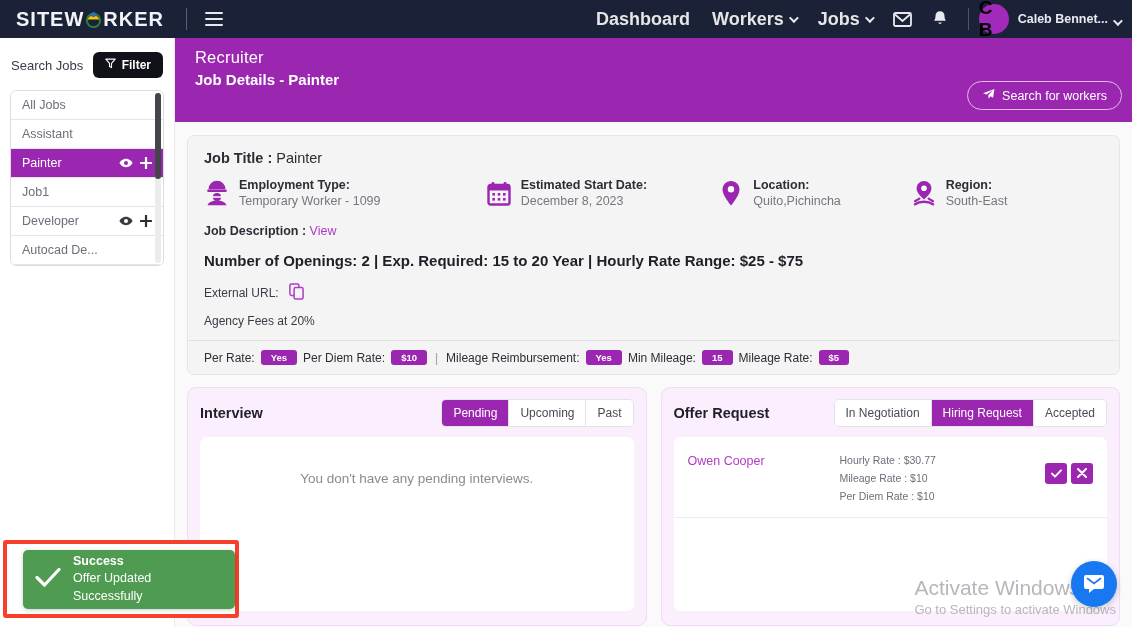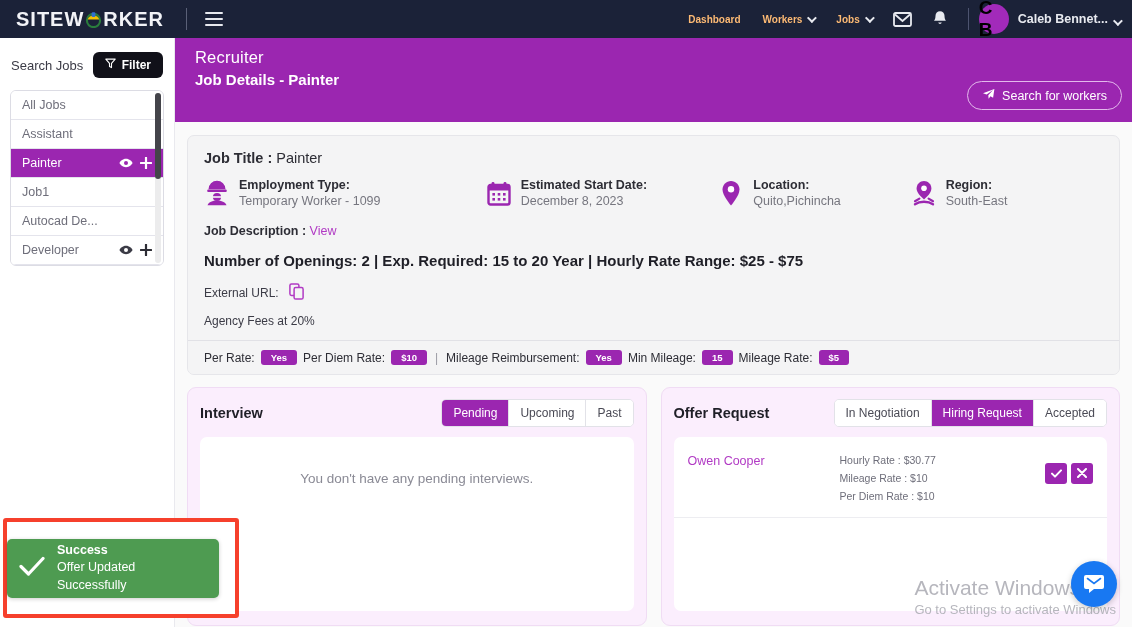--- a/index.html
+++ b/index.html
@@ -21,21 +21,21 @@
     font-size:20px; font-weight:bold; letter-spacing:1px; color:#f2f3f7;
     display:flex; align-items:center;
   }
   .logo-o { display:inline-block; width:17px; height:17px; position:relative; margin:0 1px; vertical-align:middle; }
   .logo-o svg { display:block; }
   .brand-sep { width:1px; height:22px; background:#5a6077; margin:0 18px 0 22px; }
   .hamburger { width:18px; height:14px; display:flex; flex-direction:column; justify-content:space-between; cursor:pointer; }
   .hamburger span { display:block; height:2px; background:#e7e9ef; border-radius:1px; }
 
   .nav-right { margin-left:auto; display:flex; align-items:center; margin-right:12px; }
-  .nav-link { color:#fdba74; font-size:10px; font-weight:bold; margin:0 11px; cursor:pointer; display:flex; align-items:center; }
+  .nav-link { color:#e5e5e5; font-size:18px; font-weight:bold; margin:0 11px; cursor:pointer; display:flex; align-items:center; }
   .caret { display:inline-block; margin-left:5px; width:7px; height:7px; border-right:2px solid #e8eaf0; border-bottom:2px solid #e8eaf0; transform:rotate(45deg) translateY(-2px); }
   .nav-icon { margin:0 10px; cursor:pointer; display:flex; align-items:center; }
   .nav-divider { width:1px; height:22px; background:#4d5470; margin:0 10px; }
   .avatar {
     width:30px; height:30px; border-radius:50%; background:#a22aba;
     color:#000000; display:flex; align-items:center; justify-content:center;
     font-size:19px; font-weight:bold; letter-spacing:1px; cursor:pointer;
   }
   .user-name { color:#e8eaf0; font-size:12.5px; font-weight:bold; margin-left:9px; cursor:pointer; display:flex; align-items:flex-end; }
 
@@ -156,23 +156,23 @@
 
   
   .chat-fab {
     position:absolute; right:15px; bottom:20px; width:46px; height:46px;
     border-radius:50%; background:#1878f2; display:flex; align-items:center;
     justify-content:center; cursor:pointer; box-shadow:0 2px 6px rgba(0,0,0,.22);
   }
 
   
   .toast-highlight {
-    position:absolute; left:3px; bottom:9px; width:236px; height:100px;
+    position:absolute; left:3px; bottom:9px; width:236px; height:78px;
     border:4px solid #f6402c; border-radius:3px; background:#fff;
-    display:flex; align-items:center; justify-content:flex-start;
+    display:flex; align-items:center; justify-content:flex-end;
   }
   .toast {
     width:212px; height:59px; background:#4e9b51; border-radius:5px;
     display:flex; align-items:center; padding:0 12px; gap:12px;
     box-shadow:0 1px 4px rgba(0,0,0,.2);
   }
   .toast-check { color:#fff; font-size:24px; line-height:24px; font-weight:bold; }
   .toast-title { color:#fff; font-size:12.5px; font-weight:bold; line-height:16px; }
   .toast-msg { color:#fff; font-size:12.5px; line-height:18px; }
 </style>
@@ -269,37 +269,37 @@
             <svg width="12" height="12" viewBox="0 0 12 12">
               <path d="M6 0.8v10.4M0.8 6h10.4" stroke="#ffffff" stroke-width="2.2" stroke-linecap="round"></path>
             </svg>
           </span>
         </span>
       </div>
       <div class="job-item">
         <span>Job1</span>
       </div>
       <div class="job-item">
-        <span>Autocad De...</span>
-      </div>
-      <div class="job-item">
         <span>Developer</span>
         <span class="job-actions">
           <span class="eye-ico">
             <svg width="14" height="10" viewBox="0 0 14 10">
               <path d="M7 .8C3.6.8 1.2 3.3.5 5c.7 1.7 3.1 4.2 6.5 4.2S12.8 6.7 13.5 5C12.8 3.3 10.4.8 7 .8z" fill="#3b3b46"></path>
               <circle cx="7" cy="5" r="2" fill="#ffffff"></circle>
             </svg>
           </span>
           <span class="plus-ico">
             <svg width="12" height="12" viewBox="0 0 12 12">
               <path d="M6 0.8v10.4M0.8 6h10.4" stroke="#2d2d35" stroke-width="2.2" stroke-linecap="round"></path>
             </svg>
           </span>
         </span>
+      </div>
+      <div class="job-item">
+        <span>Autocad De...</span>
       </div>
       <div class="scroll-track"></div>
       <div class="scroll-thumb"></div>
     </div>
   </div>
 
   <div class="main">
 
     <div class="page-header">
       <div class="ph-sub">Recruiter</div>

